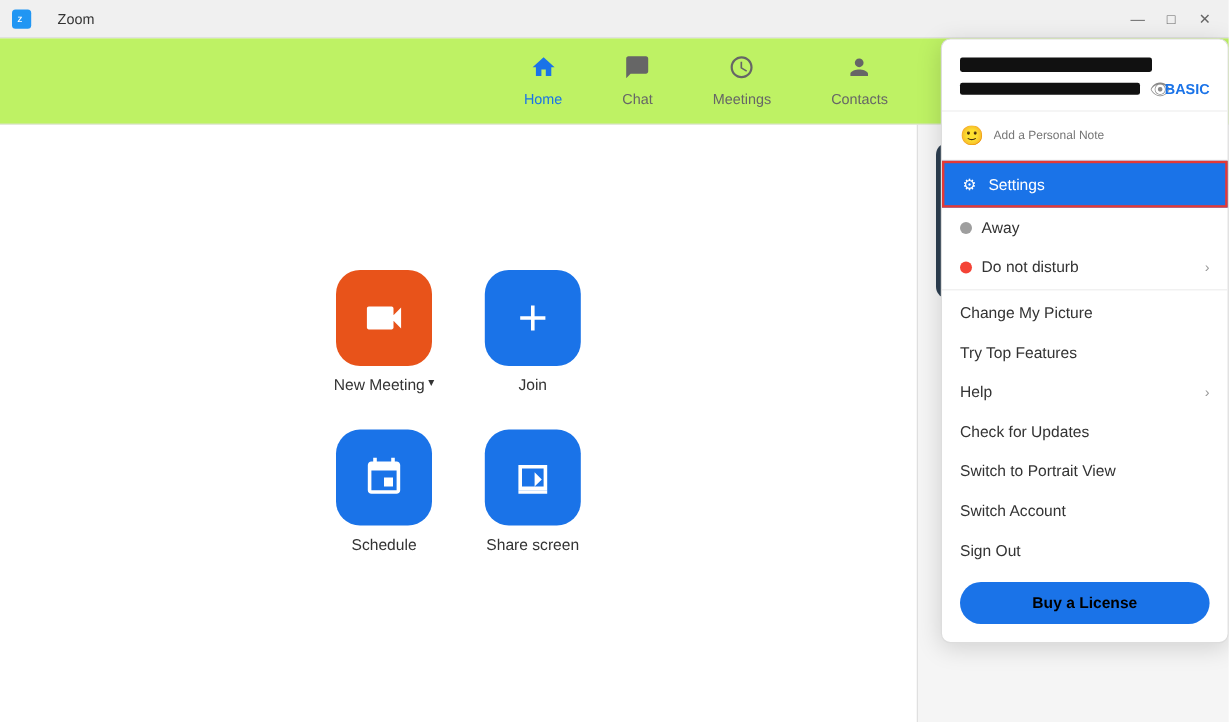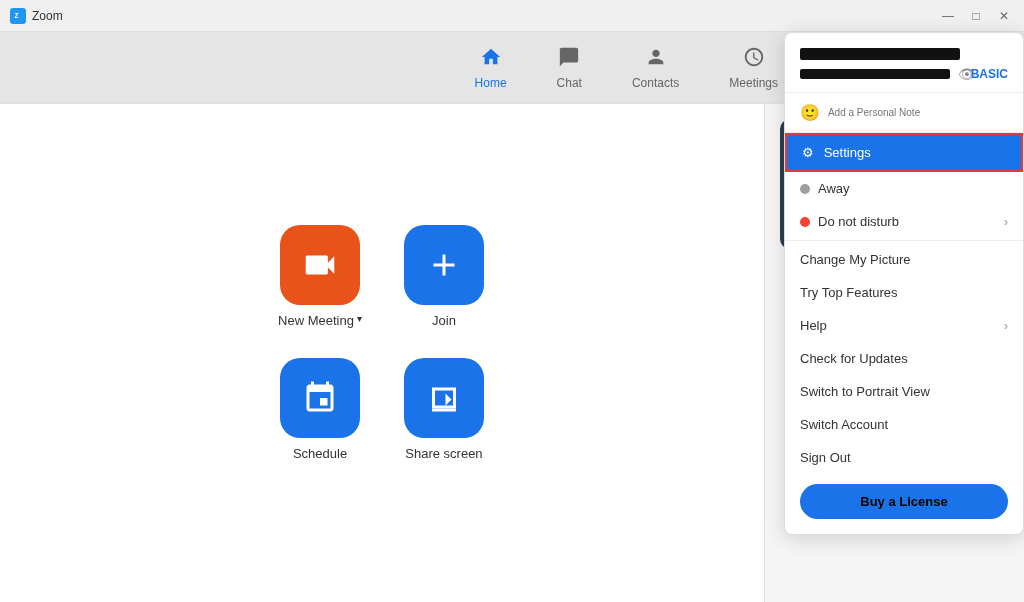--- a/index.html
+++ b/index.html
@@ -18,21 +18,21 @@
       background: #f0f0f0;
       display: flex;
       align-items: center;
       padding: 0 10px;
       justify-content: space-between;
       border-bottom: 1px solid #ddd;
     }
     .titlebar-left {
       display: flex;
       align-items: center;
-      gap: 6px;
+      gap: 22px;
     }
     .titlebar-logo {
       width: 16px;
       height: 16px;
       background: #2196f3;
       border-radius: 3px;
       display: flex;
       align-items: center;
       justify-content: center;
       color: white;
@@ -54,26 +54,27 @@
       align-items: center;
       justify-content: center;
       font-size: 12px;
       color: #666;
       cursor: pointer;
     }
 
     
     .navbar {
       height: 72px;
-      background: #e5e5e5;
+      background: #bef264;
       border-bottom: 1px solid #e0e0e0;
       display: flex;
       align-items: center;
       justify-content: space-between;
       padding: 0 20px;
+      gap: 38px;
     }
     .nav-tabs {
       display: flex;
       gap: 30px;
       margin-left: 250px;
     }
     .nav-tab {
       display: flex;
       flex-direction: column;
       align-items: center;
@@ -357,32 +358,32 @@
       <span class="nav-tab-icon">
         <svg width="22" height="22" viewBox="0 0 24 24" fill="#666">
             <path d="M20 2H4c-1.1 0-2 .9-2 2v18l4-4h14c1.1 0 2-.9 2-2V4c0-1.1-.9-2-2-2z"></path>
           </svg>
       </span>
       <span>Chat</span>
     </div>
     <div class="nav-tab">
       <span class="nav-tab-icon">
         <svg width="22" height="22" viewBox="0 0 24 24" fill="#666">
-            <path d="M12 12c2.21 0 4-1.79 4-4s-1.79-4-4-4-4 1.79-4 4 1.79 4 4 4zm0 2c-2.67 0-8 1.34-8 4v2h16v-2c0-2.66-5.33-4-8-4z"></path>
+            <path d="M11.99 2C6.47 2 2 6.48 2 12s4.47 10 9.99 10C17.52 22 22 17.52 22 12S17.52 2 11.99 2zM12 20c-4.42 0-8-3.58-8-8s3.58-8 8-8 8 3.58 8 8-3.58 8-8 8zm.5-13H11v6l5.25 3.15.75-1.23-4.5-2.67V7z"></path>
           </svg>
       </span>
-      <span>Contacts</span>
+      <span>Meetings</span>
     </div>
     <div class="nav-tab">
       <span class="nav-tab-icon">
         <svg width="22" height="22" viewBox="0 0 24 24" fill="#666">
-            <path d="M11.99 2C6.47 2 2 6.48 2 12s4.47 10 9.99 10C17.52 22 22 17.52 22 12S17.52 2 11.99 2zM12 20c-4.42 0-8-3.58-8-8s3.58-8 8-8 8 3.58 8 8-3.58 8-8 8zm.5-13H11v6l5.25 3.15.75-1.23-4.5-2.67V7z"></path>
+            <path d="M12 12c2.21 0 4-1.79 4-4s-1.79-4-4-4-4 1.79-4 4 1.79 4 4 4zm0 2c-2.67 0-8 1.34-8 4v2h16v-2c0-2.66-5.33-4-8-4z"></path>
           </svg>
       </span>
-      <span>Meetings</span>
+      <span>Contacts</span>
     </div>
   </div>
   <div style="flex:1; display:flex; justify-content:flex-end; align-items:center; gap:10px; padding-right:10px;">
     <div class="search-box">
       <span>
         <svg width="14" height="14" viewBox="0 0 24 24" fill="#999">
             <path d="M15.5 14h-.79l-.28-.27C15.41 12.59 16 11.11 16 9.5 16 5.91 13.09 3 9.5 3S3 5.91 3 9.5 5.91 16 9.5 16c1.61 0 3.09-.59 4.23-1.57l.27.28v.79l5 4.99L20.49 19l-4.99-5zm-6 0C7.01 14 5 11.99 5 9.5S7.01 5 9.5 5 14 7.01 14 9.5 11.99 14 9.5 14z"></path>
           </svg>
       </span>
       <input type="text" placeholder="Search" style="">

